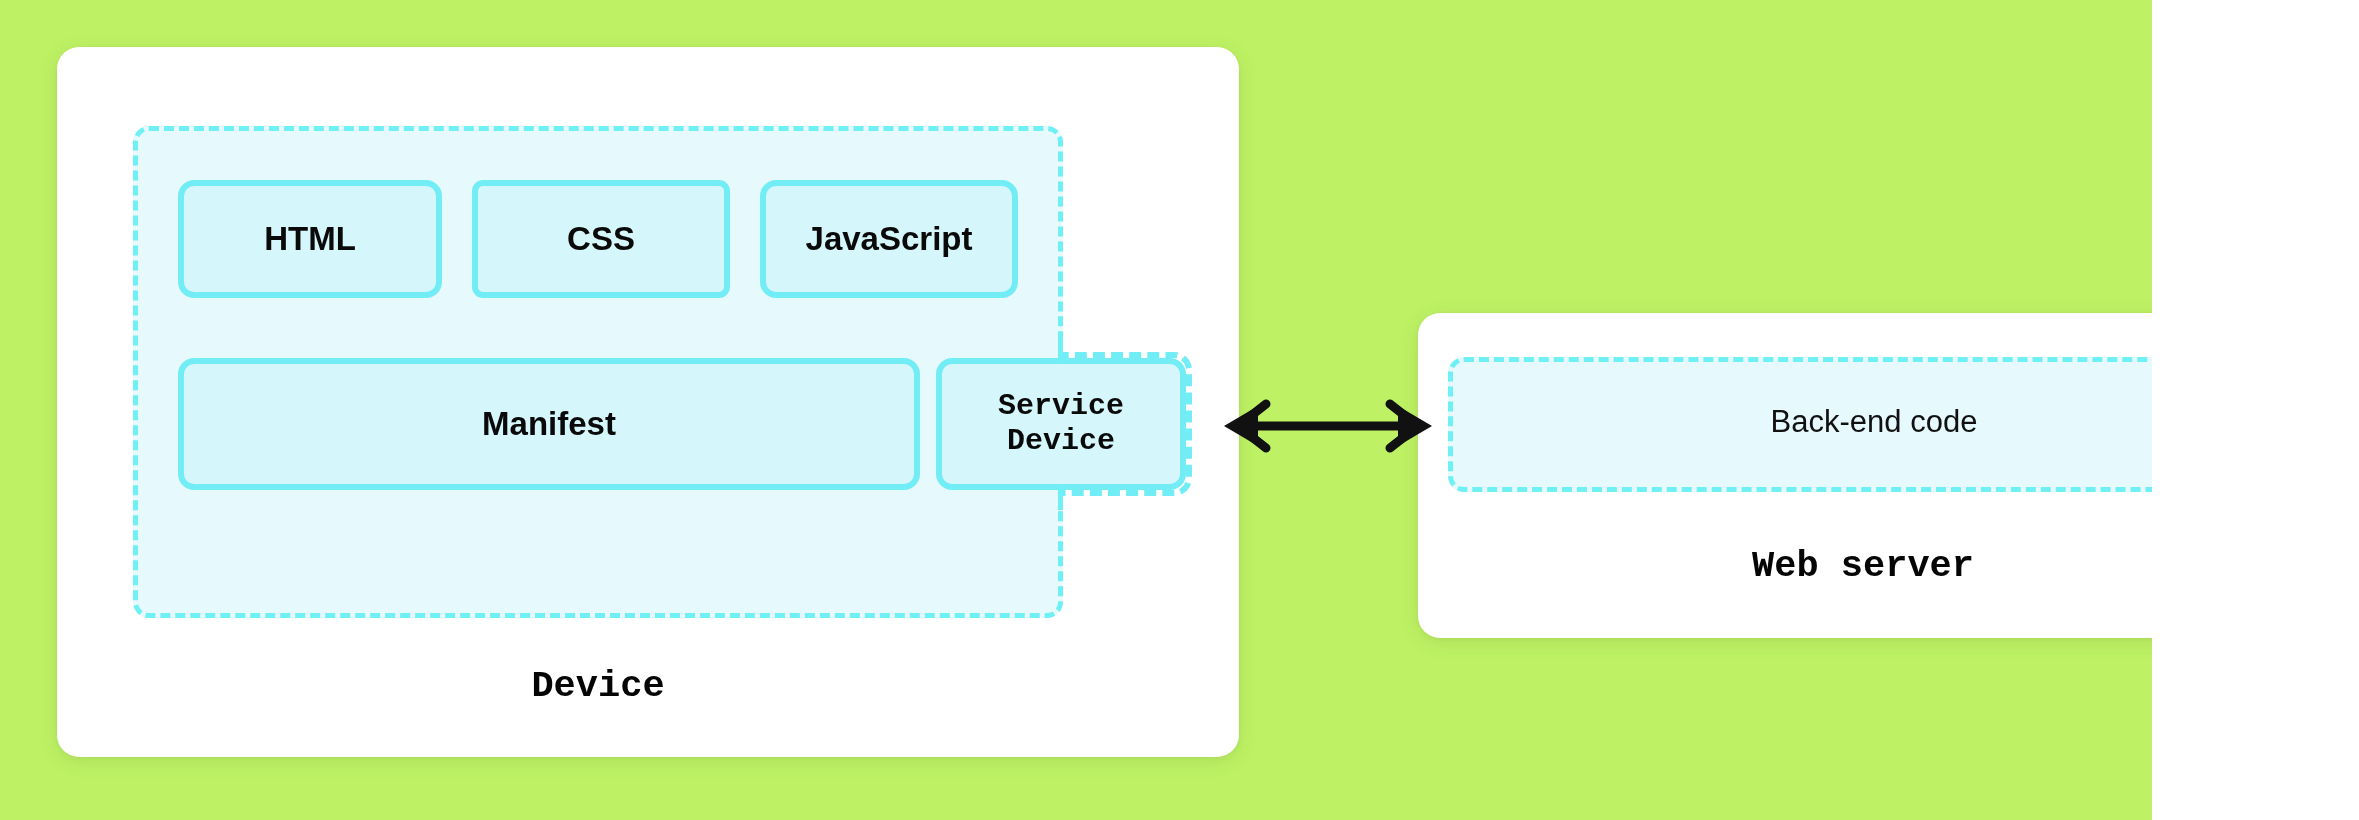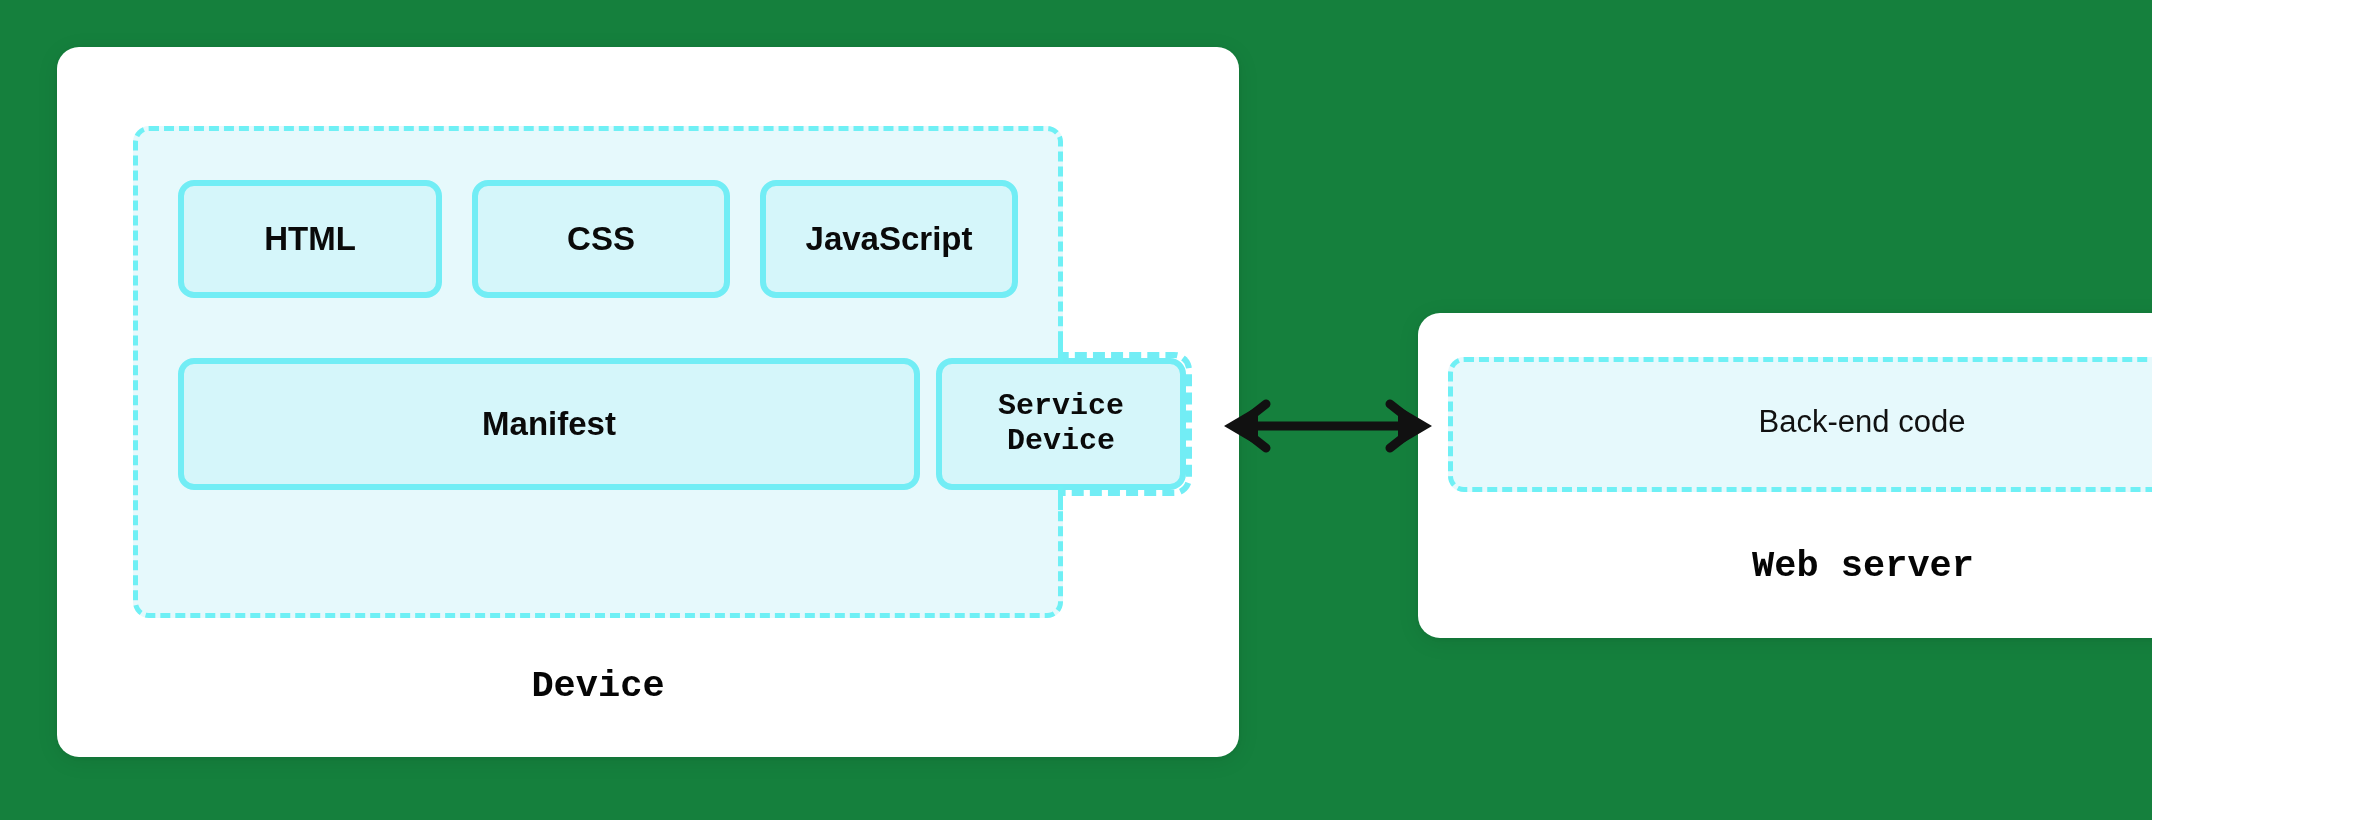--- a/index.html
+++ b/index.html
@@ -9,21 +9,21 @@
   }
   body {
     font-family: "Liberation Sans", sans-serif;
     -webkit-font-smoothing: antialiased;
   }
 
   #stage {
     position: relative;
     width: 2152px;
     height: 820px;
-    background: #15803d;
+    background: #bef264;
     overflow: hidden;
   }
 
   
   .card {
     position: absolute;
     background: #ffffff;
     border-radius: 22px;
     box-shadow: 0 4px 22px rgba(0,0,0,0.085), 0 1px 4px rgba(0,0,0,0.05);
   }
@@ -76,21 +76,21 @@
     align-items: center;
     justify-content: center;
     text-align: center;
     font-weight: bold;
     color: #0a0a0a;
     font-size: 33px;
     line-height: 1.18;
   }
 
   #box-html   { left: 178px; top: 180px; width: 264px; height: 118px; }
-  #box-css    { left: 472px; top: 180px; width: 258px; height: 118px; }
+  #box-css    { left: 472px; top: 180px; width: 258px; height: 118px; border-radius: 11px; }
   #box-js     { left: 760px; top: 180px; width: 258px; height: 118px; }
   #box-manifest { left: 178px; top: 358px; width: 742px; height: 132px; }
 
   
   #box-sw {
     left: 936px;
     top: 358px;
     width: 250px;
     height: 132px;
     z-index: 6;
@@ -131,20 +131,21 @@
     text-align: center;
     color: #111111;
     font-size: 31px;
     font-weight: normal;
     white-space: nowrap;
   }
   #frontend-caption { left: 133px; top: 525px; width: 930px; }
   #backend-caption  {
     left: 1448px; top: 404px; width: 828px;
     font-size: 31px;
+    padding-left: 12px;
   }
 
   .card-caption {
     position: absolute;
     text-align: center;
     color: #050505;
     font-size: 37px;
     font-weight: bold;
     white-space: nowrap;
   }

